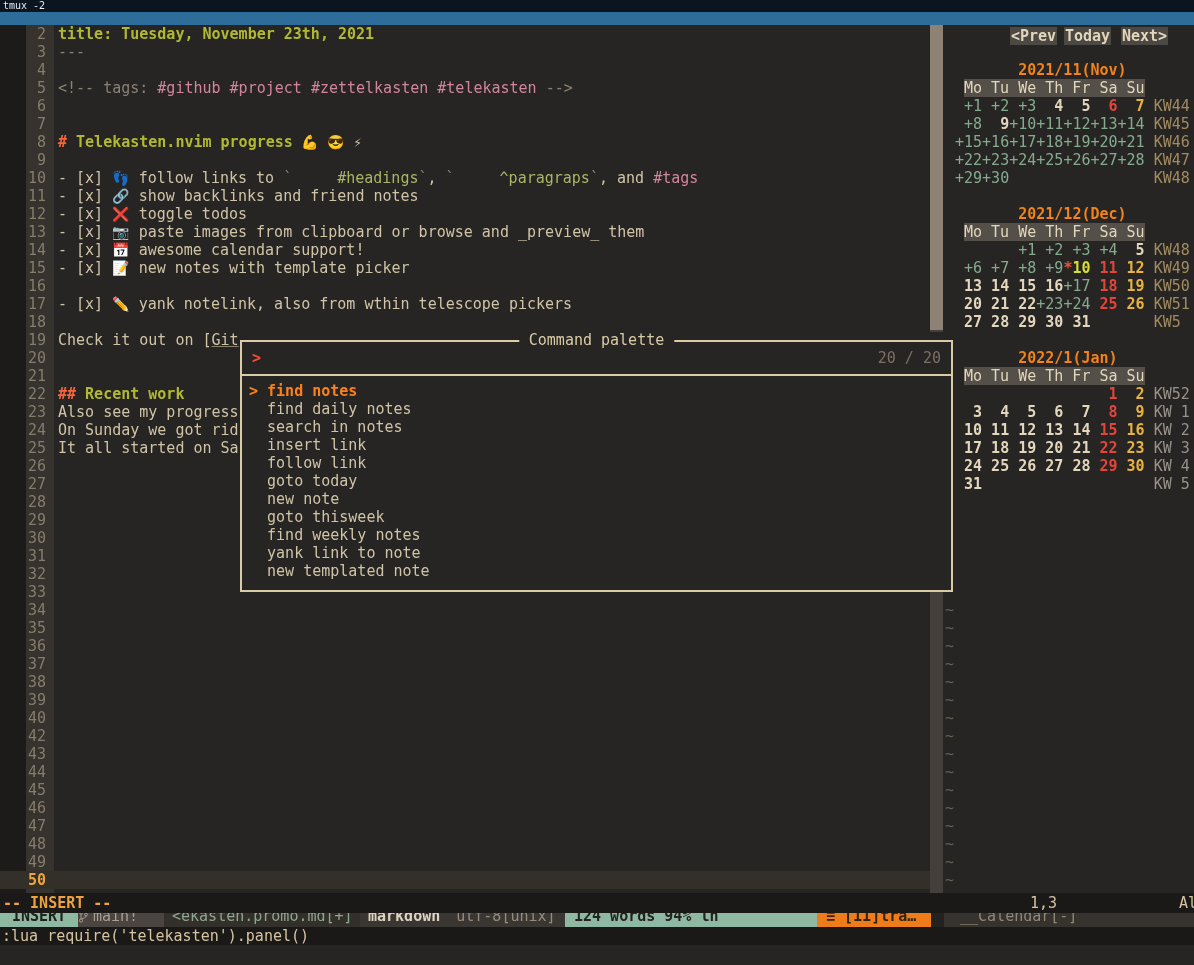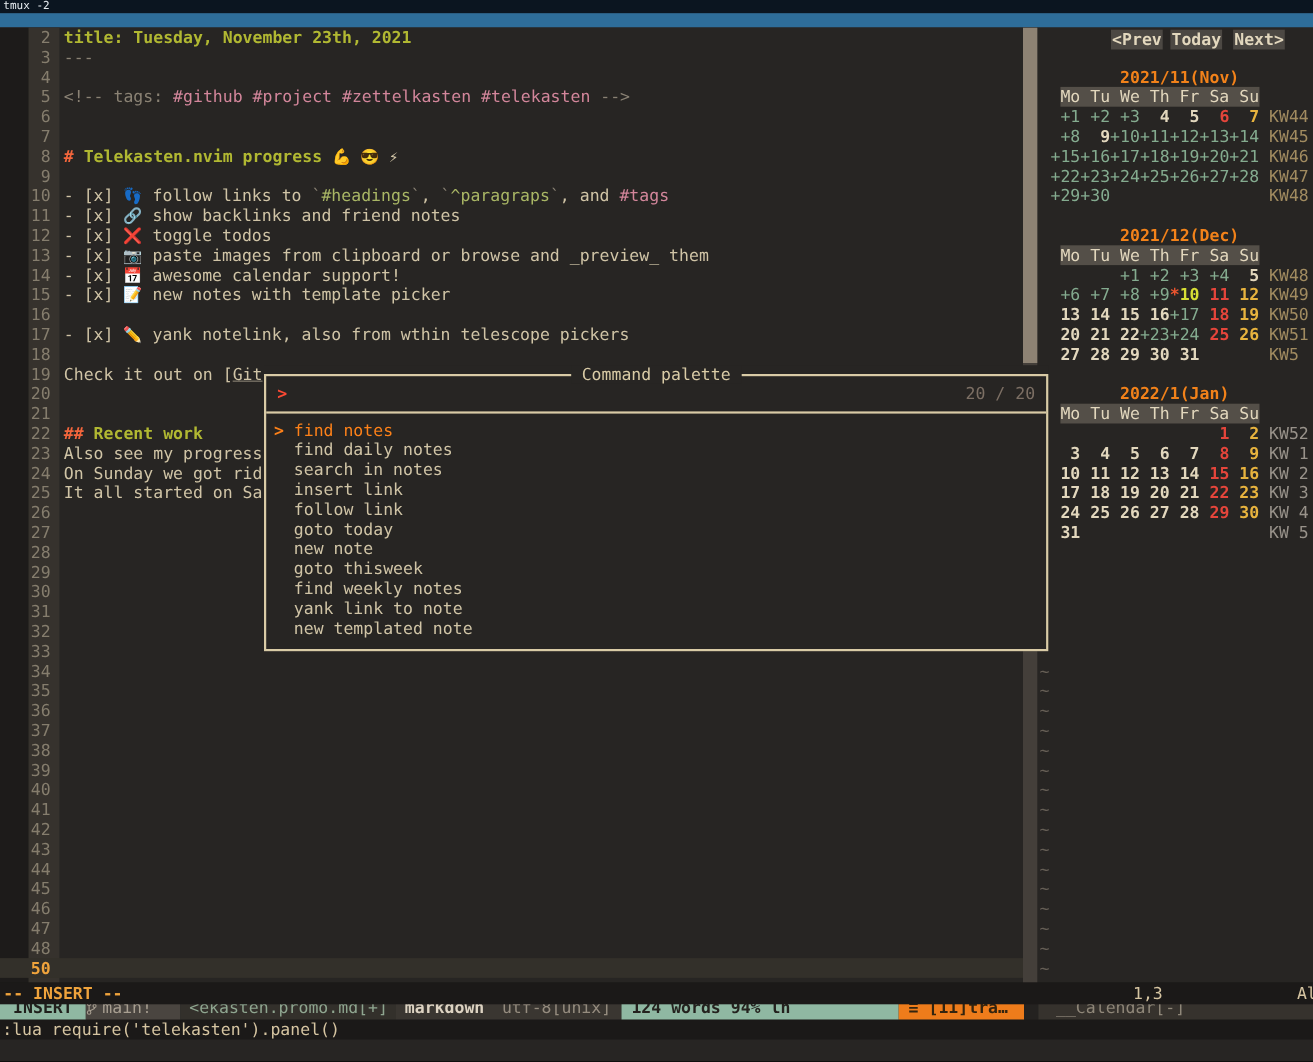--- a/index.html
+++ b/index.html
@@ -21,21 +21,21 @@
   .line { display:flex; height:18px; line-height:18px; font-size:15px; padding-left:26px; }
   .line.cursorline { background:#33302a; }
   .ln { flex:0 0 20px; text-align:right; margin-right:8px; color:var(--linenr); }
   .cursorline .ln { color:var(--cursor-linenr); font-weight:bold; }
   .txt { white-space:pre; padding-left:4px; color:var(--fg); }
   .seg-def { color:var(--fg); }
   .seg-gray { color:var(--gray); }
   .seg-h { color:var(--green); font-weight:bold; }
   .seg-org { color:var(--orange); font-weight:bold; }
   .seg-pink { color:var(--pink); }
-  .seg-code { color:var(--code); }
+  .seg-code { color:var(--code);margin-left:45px; }
   .seg-link { color:var(--fg); text-decoration:underline; text-decoration-color:var(--gray); }
   .seg-hl { background:var(--hl-bg); color:var(--hl-fg); font-weight:bold; }
   .seg-emoji { font-size:14px; }
   
   .vsep { position:absolute; top:0; left:930px; width:13px; height:880px; background:var(--sep); }
   .vthumb { position:absolute; top:0; left:0; width:13px; height:305px; background:var(--thumb); }
   
   .calendar { position:absolute; top:0; left:943px; width:251px; height:880px; font-size:15px; }
   .cal-btns { position:absolute; top:2px; left:0; width:100%; height:18px; }
   .cal-btn { position:absolute; height:18px; line-height:18px; background:var(--btn-bg);
@@ -59,21 +59,21 @@
   .pal-frame { position:absolute; top:8px; left:0; right:0; bottom:0; border:2px solid var(--border); }
   .pal-title { position:absolute; top:0; left:50%; transform:translateX(-50%); z-index:2;
     height:17px; line-height:17px; background:var(--bg); padding:0 10px; color:var(--border); white-space:pre; }
   .pal-prompt { height:32px; display:flex; align-items:center; justify-content:space-between; padding:0 10px; }
   .pal-caret { color:var(--red); font-weight:bold; }
   .pal-counter { color:var(--counter); }
   .pal-div { height:2px; background:var(--border); }
   #pal-items { padding:6px 0 0 7px; }
   .pal-item { height:18px; line-height:18px; white-space:pre; color:var(--fg); }
   .pal-item .caret { color:var(--sel-orange); font-weight:bold; }
-  .pal-item .lbl.sel { color:var(--sel-orange); font-weight:normal; }
+  .pal-item .lbl.sel { color:var(--sel-orange); font-weight:bold; }
   
   .statusline { position:absolute; top:905px; left:0; width:1194px; height:22px; background:#242220;
     display:flex; align-items:stretch; font-size:15px; line-height:22px; }
   .sl-mode { flex:0 0 78px; background:var(--mode-bg); color:var(--mode-fg); font-weight:bold; text-align:center; }
   .sl-branch { flex:0 0 86px; background:var(--branch-bg); color:var(--branch-fg);
     display:flex; align-items:center; gap:5px; padding-left:0; }
   .sl-file { flex:0 0 196px; background:#33302b; color:var(--file-fg); padding-left:8px; }
   .sl-fill { flex:1 1 auto; background:#2c2925; }
   .sl-mdenc { flex:0 0 205px; background:var(--seg-bg); display:flex; gap:16px; padding-left:8px; }
   .sl-ft { color:var(--seg-fg); font-weight:bold; }
@@ -256,24 +256,20 @@
           </div>
           <div class="line">
             <span class="ln">39</span>
             <span class="txt"></span>
           </div>
           <div class="line">
             <span class="ln">40</span>
             <span class="txt"></span>
           </div>
           <div class="line">
-            <span class="ln">41</span>
-            <span class="txt"></span>
-          </div>
-          <div class="line">
             <span class="ln">42</span>
             <span class="txt"></span>
           </div>
           <div class="line">
             <span class="ln">43</span>
             <span class="txt"></span>
           </div>
           <div class="line">
             <span class="ln">44</span>
             <span class="txt"></span>
@@ -285,20 +281,24 @@
           <div class="line">
             <span class="ln">46</span>
             <span class="txt"></span>
           </div>
           <div class="line">
             <span class="ln">47</span>
             <span class="txt"></span>
           </div>
           <div class="line">
             <span class="ln">48</span>
+            <span class="txt"></span>
+          </div>
+          <div class="line">
+            <span class="ln">49</span>
             <span class="txt"></span>
           </div>
           <div class="line cursorline">
             <span class="ln">50</span>
             <span class="txt"></span>
           </div>
         </div>
     </div>
 
     <div class="vsep">

